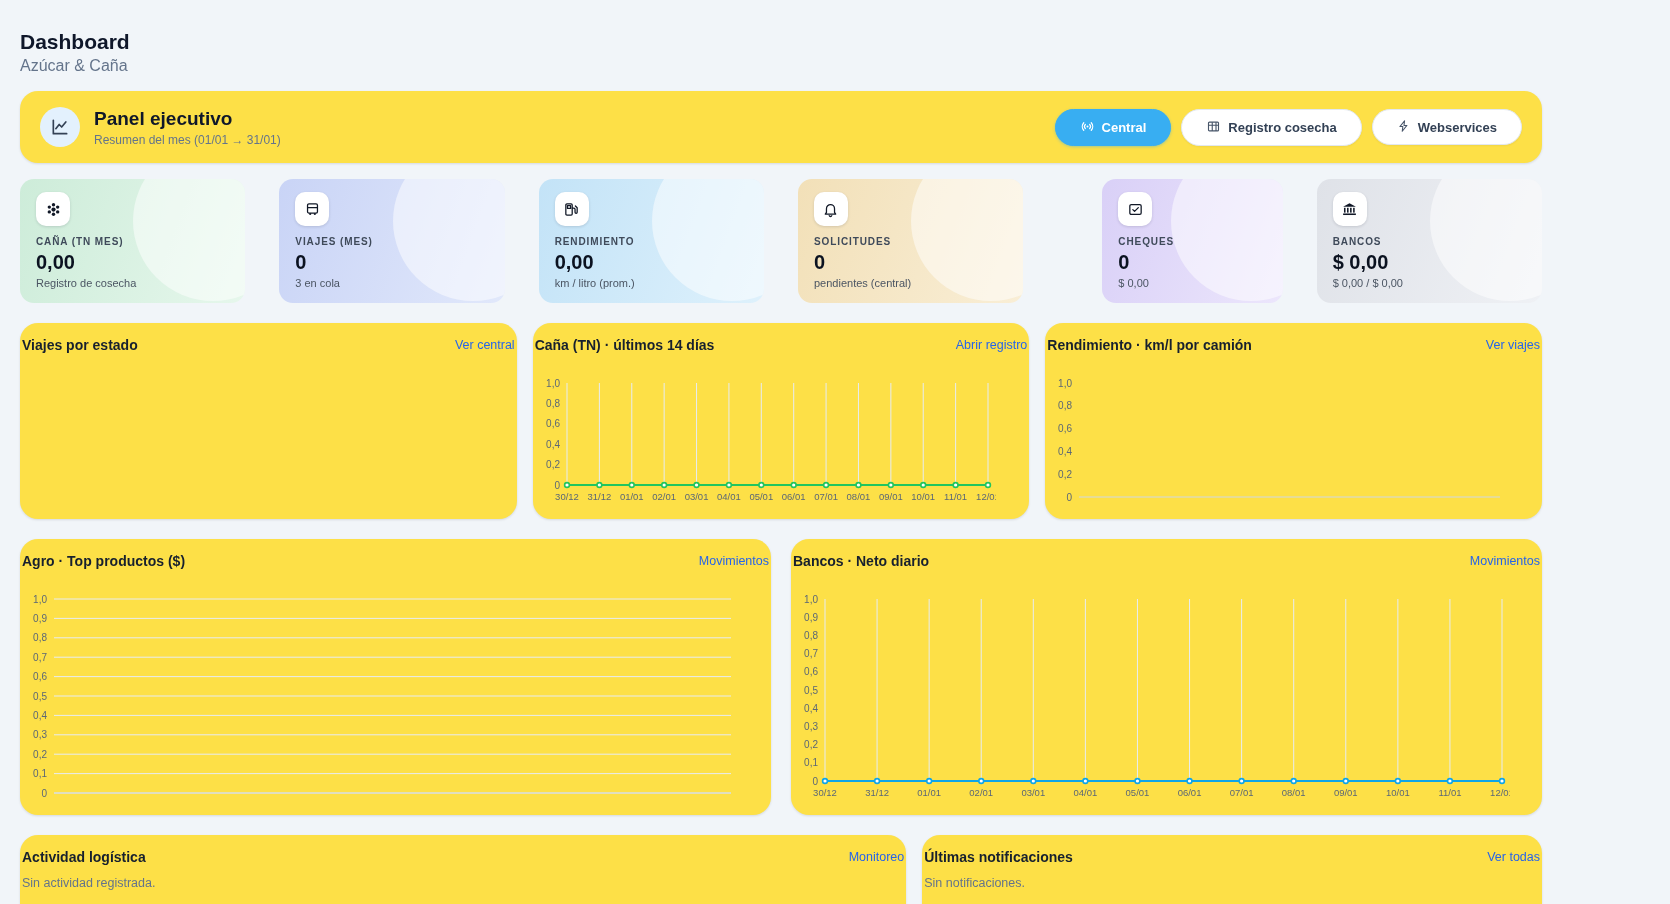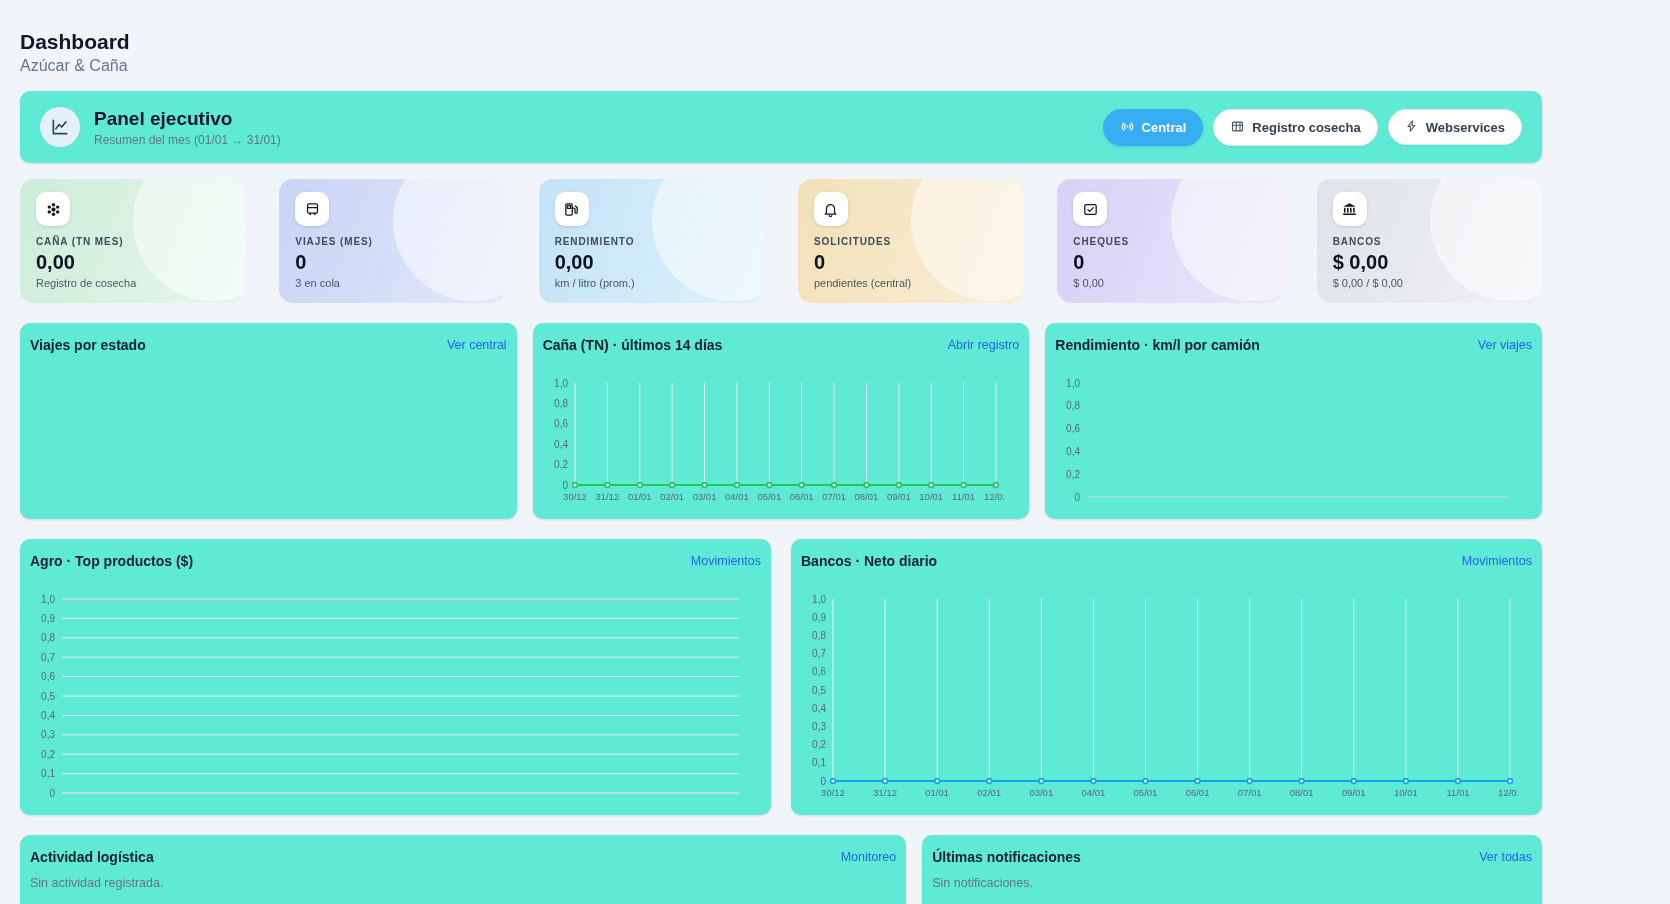--- a/index.html
+++ b/index.html
@@ -8,55 +8,55 @@
     background: #f1f5f9;
     font-family: "Liberation Sans", "DejaVu Sans", sans-serif;
     color: #0f172a;
   }
   .wrap { width: 1522px; margin-left: 20px; padding-top: 30px; }
 
   .page-title { font-size: 21px; font-weight: 700; color: #0f172a; }
   .page-sub { font-size: 16px; color: #64748b; margin-top: 3px; }
 
   .card {
-    background: #5eead4; border-radius: 10px;
+    background: #fde047; border-radius: 18px;
     box-shadow: 0 1px 3px rgba(15,23,42,.07), 0 1px 2px rgba(15,23,42,.05);
   }
 
   
   .hero { margin-top: 16px; padding: 16px 20px; display: flex; align-items: center; justify-content: space-between; }
   .hero-left { display: flex; align-items: center; gap: 14px; }
   .hero-icon { width: 40px; height: 40px; border-radius: 50%; background: #e3f1fd; display: flex; align-items: center; justify-content: center; flex: none; }
   .hero-title { font-size: 19px; font-weight: 700; }
   .hero-sub { font-size: 12px; color: #64748b; margin-top: 3px; }
   .hero-actions { display: flex; gap: 10px; align-items: center; }
-  .btn { display: inline-flex; align-items: center; gap: 7px; border-radius: 999px; font-size: 13px; padding: 9px 16px; cursor: pointer; border: 1px solid transparent; font-family: inherit; line-height: 1; }
+  .btn { display: inline-flex; align-items: center; gap: 7px; border-radius: 999px; font-size: 13px; padding: 9px 24px; cursor: pointer; border: 1px solid transparent; font-family: inherit; line-height: 1; }
   .btn.primary { background: #38aef2; color: #fff; font-weight: 700; border-color: #38aef2; box-shadow: 0 1px 3px rgba(56,174,242,.45); }
   .btn.outline { background: #fff; border-color: #e2e8f0; color: #334155; font-weight: 600; box-shadow: 0 1px 2px rgba(15,23,42,.05); }
 
   
   .stats { margin-top: 16px; display: grid; grid-template-columns: repeat(6, 1fr); gap: 34px; }
   .stat { position: relative; overflow: hidden; border-radius: 14px; padding: 13px 16px 14px; min-height: 116px; }
   .stat::after { content: ""; position: absolute; width: 160px; height: 160px; border-radius: 50%; background: rgba(255,255,255,.5); right: -48px; top: -38px; }
   .s1 { background: linear-gradient(110deg, #cdecd9, #e6f7ec); }
   .s2 { background: linear-gradient(110deg, #c9d4f6, #e1e8fb); }
   .s3 { background: linear-gradient(110deg, #c3e3f7, #def1fc); }
   .s4 { background: linear-gradient(110deg, #f2e0b8, #f9eed6); }
-  .s5 { background: linear-gradient(110deg, #d9d0f7, #ece6fc); }
+  .s5 { background: linear-gradient(110deg, #d9d0f7, #ece6fc); margin-left: 45px; }
   .s6 { background: linear-gradient(110deg, #dfe2e8, #eff1f5); }
   .stat-icon { width: 34px; height: 34px; border-radius: 10px; background: #fff; display: flex; align-items: center; justify-content: center; box-shadow: 0 1px 3px rgba(15,23,42,.14); position: relative; z-index: 1; }
   .stat-label { margin-top: 10px; font-size: 10px; letter-spacing: .09em; font-weight: 600; color: #3f4a5a; position: relative; z-index: 1; }
   .stat-value { margin-top: 4px; font-size: 20px; font-weight: 800; color: #0b1220; position: relative; z-index: 1; }
   .stat-sub { margin-top: 3px; font-size: 11px; color: #4b5563; position: relative; z-index: 1; }
 
   
   .grid3 { margin-top: 20px; display: grid; grid-template-columns: repeat(3, 1fr); gap: 16px; }
   .grid2 { margin-top: 20px; display: grid; grid-template-columns: 1fr 1fr; gap: 20px; }
   .gridb { margin-top: 20px; display: grid; grid-template-columns: 1.43fr 1fr; gap: 16px; }
-  .panel { padding: 14px 10px; }
+  .panel { padding: 14px 2px; }
   .panel-head { display: flex; justify-content: space-between; align-items: center; }
   .panel-title { font-size: 14px; font-weight: 700; color: #17202e; }
   .panel-link { font-size: 12.5px; color: #2563eb; text-decoration: none; cursor: pointer; }
   .chart-box { margin-top: 24px; }
   .chart-box svg text { font-family: "Liberation Sans", "DejaVu Sans", sans-serif; }
   .h1 { height: 128px; }
   .h2 { height: 208px; }
   .empty-note { margin-top: 11px; font-size: 12.5px; color: #64748b; }
   .bottom-card { height: 130px; }
 </style>

